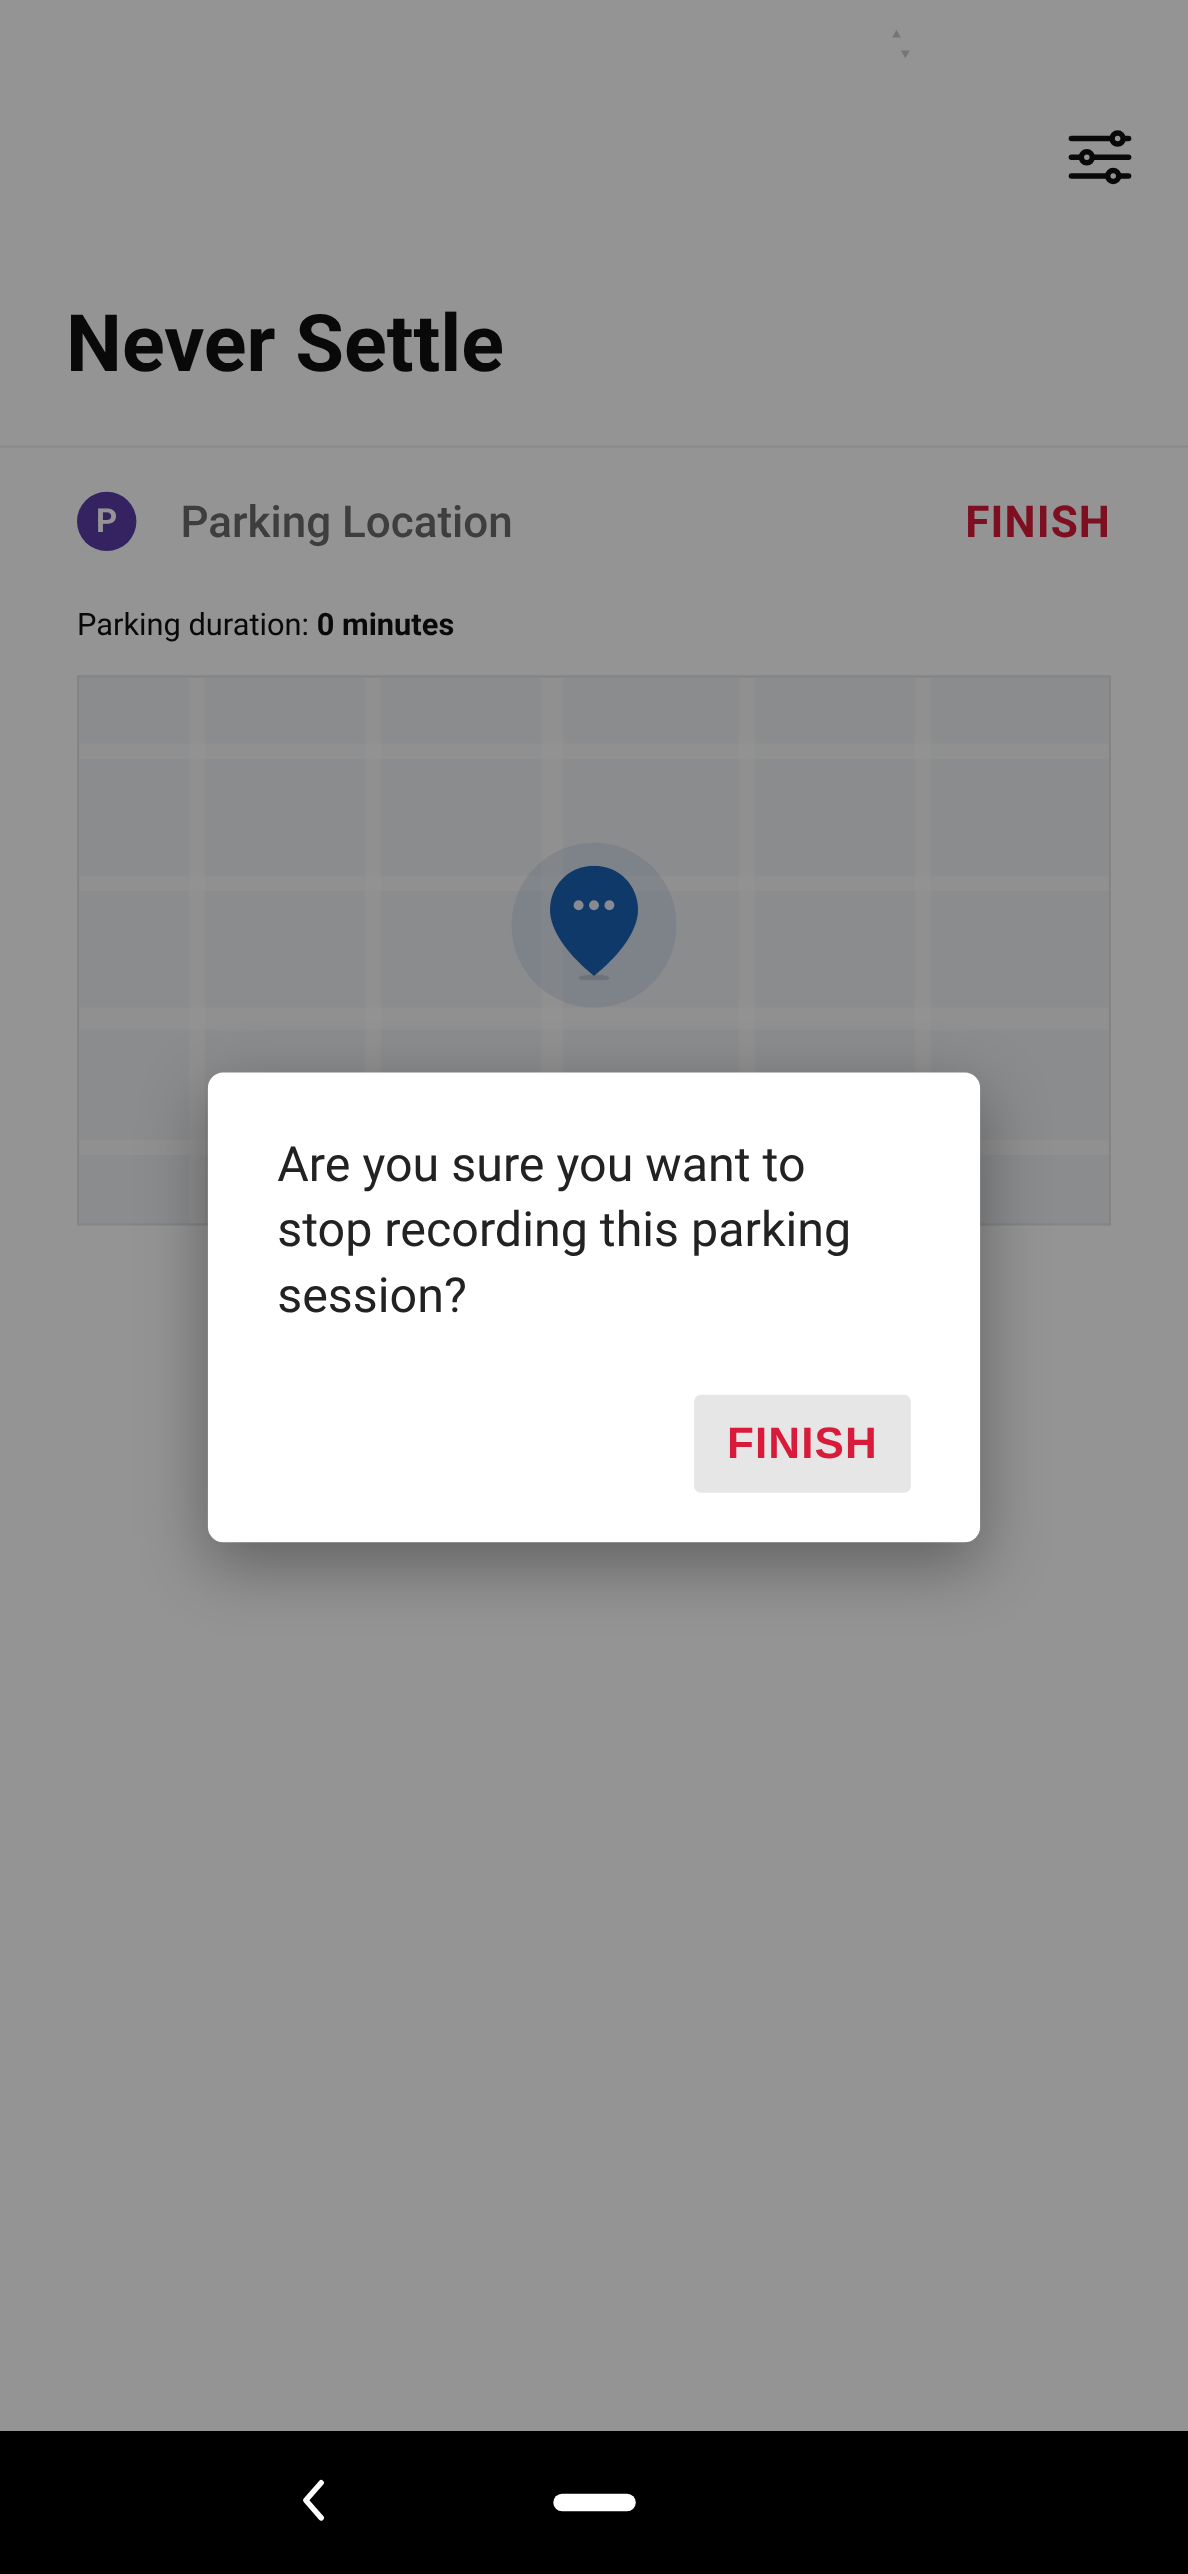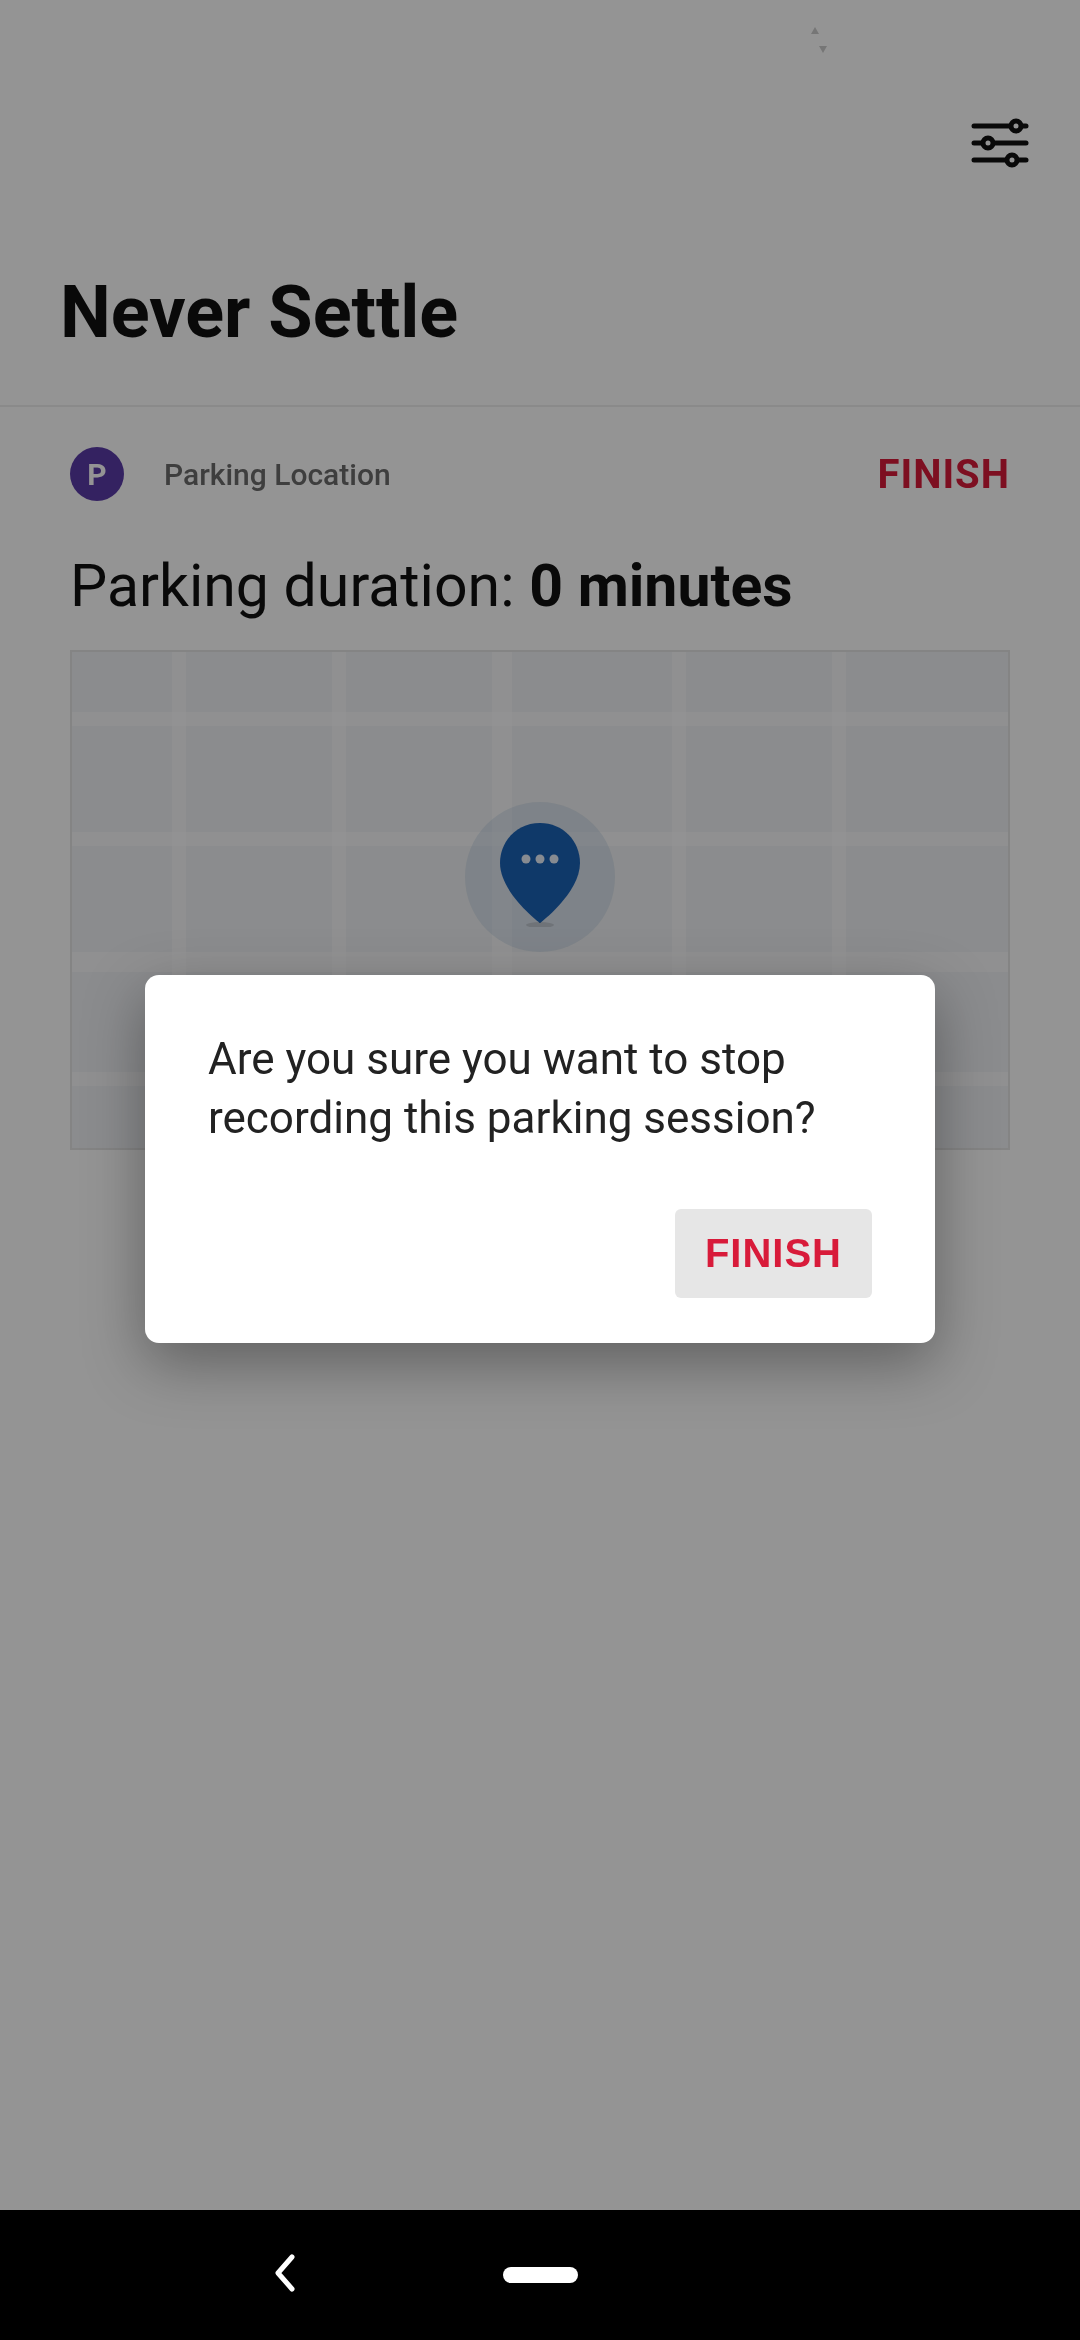--- a/index.html
+++ b/index.html
@@ -52,26 +52,26 @@
     justify-content: space-between;
     gap: 40px;
   }
   .card-head-left { display: flex; align-items: center; gap: 40px; }
   .p-badge {
     width: 54px; height: 54px; border-radius: 50%;
     background: #5b3ca8;
     color: #fff; font-weight: 700; font-size: 30px;
     display: flex; align-items: center; justify-content: center;
   }
-  .card-label { color: #6b6b6b; font-size: 30px; font-weight: 500; }
+  .card-label { color: #6b6b6b; font-size: 40px; font-weight: 500; }
   .finish-link { color: #d81b3a; font-size: 40px; font-weight: 700; letter-spacing: 1px; }
 
   .duration-row {
     padding: 50px 70px 30px;
-    font-size: 59px;
+    font-size: 28px;
     color: #111;
     font-weight: 400;
     position: relative;
     z-index: 2;
   }
   .duration-row .bold { font-weight: 700; }
 
   .map-box {
     margin: 0 70px;
     height: 500px;
@@ -107,21 +107,21 @@
   
   .scrim {
     position: absolute; inset: 0;
     background: rgba(0,0,0,0.42);
     z-index: 5;
   }
   .dialog {
     position: absolute;
     left: 50%; top: 975px;
     transform: translateX(-50%);
-    width: 790px;
+    width: 702px;
     background: #fff;
     border-radius: 14px;
     padding: 55px 63px 45px;
     box-shadow: 0 20px 60px rgba(0,0,0,0.35);
     z-index: 6;
   }
   .dialog-text {
     font-size: 44px;
     color: #222;
     line-height: 1.35;

